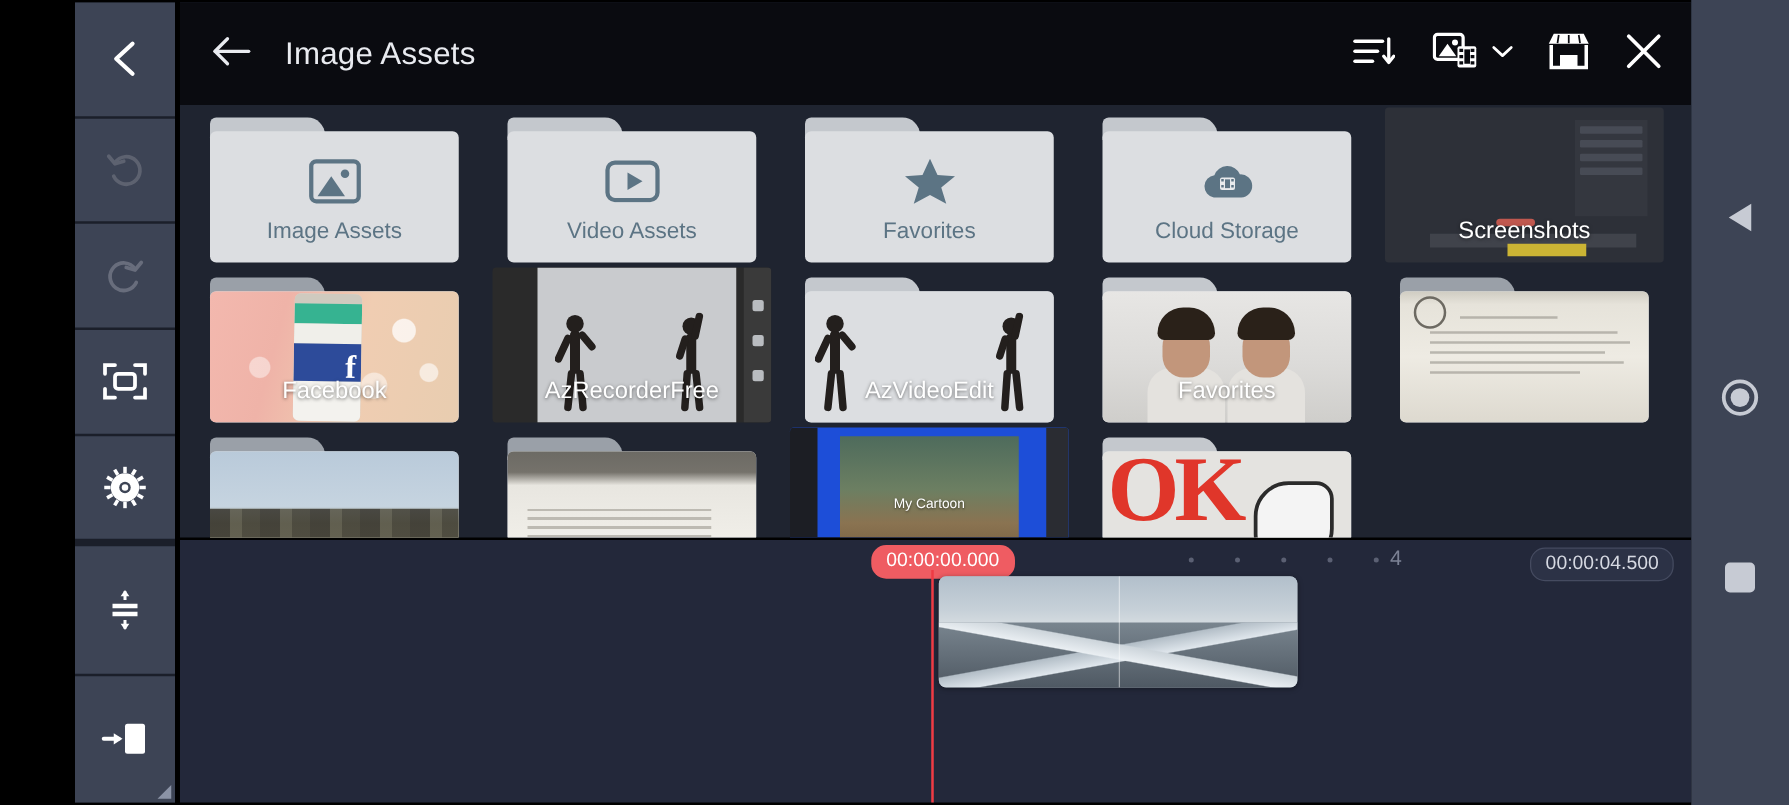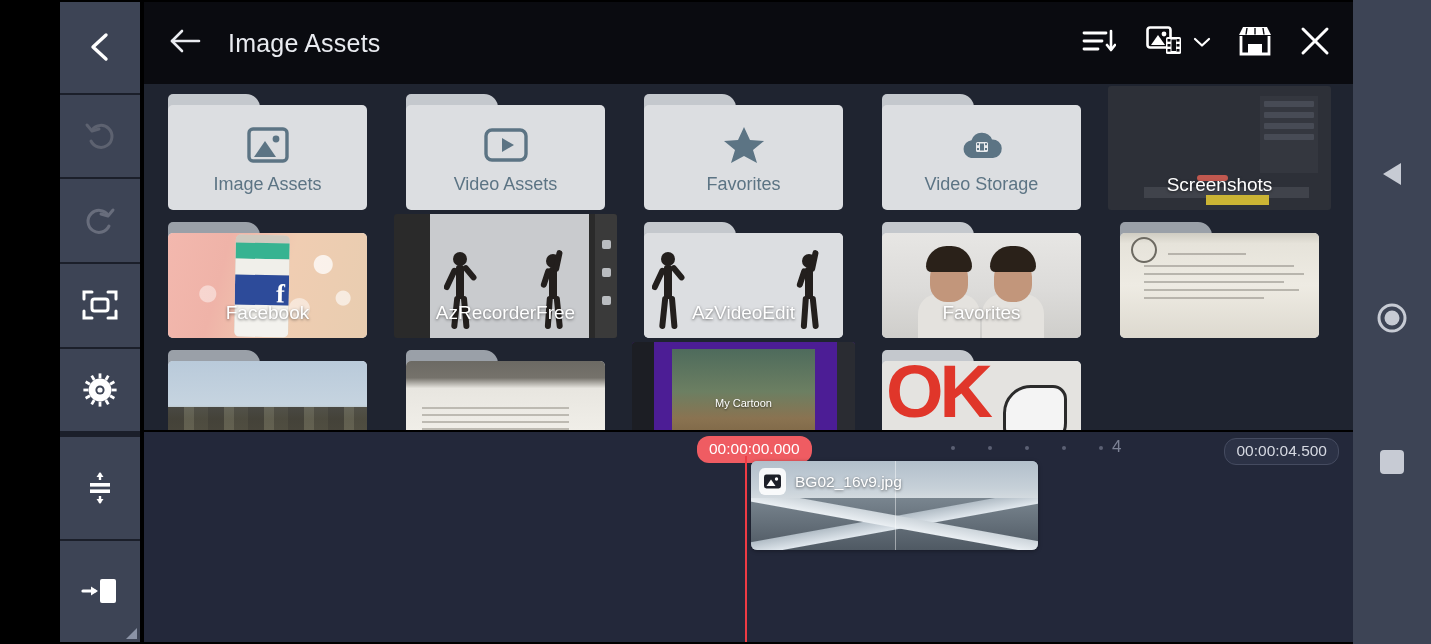--- a/index.html
+++ b/index.html
@@ -276,37 +276,37 @@
   .th-truck .row {
     position:absolute; left:0; right:0; top:44%; height:22%;
     background: repeating-linear-gradient(90deg,#3c3a33 0 16px,#5c5a4c 16px 26px,#46443a 26px 40px);
     opacity:.9;
   }
   .th-whatsapp {
     background: linear-gradient(180deg,#6c6a64 0%, #75726b 16%, #e8e6e0 26%, #f1efe9 70%, #d8d5cd 100%);
   }
   .wa-table { position:absolute; left:8%; top:44%; right:18%; height:26%;
     background: repeating-linear-gradient(180deg,#bdbab2 0 2px, transparent 2px 7px); }
-  .th-cartoon { background:#4c1d95; }
+  .th-cartoon { background:#1d4ed8; }
   .th-cartoon .scene {
     position:absolute; left:18%; top:6%; width:64%; bottom:4%;
     background: linear-gradient(180deg,#4e6b5c 0%, #6c7f62 38%, #8a7351 62%, #6d5637 100%);
   }
   .th-cartoon .ctext {
     position:absolute; left:0; right:0; top:44%;
     text-align:center; color:#fff; font-size:11px;
     text-shadow:0 1px 2px rgba(0,0,0,.6);
   }
   .th-cartoon .dark-l { position:absolute; left:0; top:0; bottom:0; width:10%; background:#1c1e24; }
   .th-cartoon .dark-r { position:absolute; right:0; top:0; bottom:0; width:8%; background:#2a2c32; }
   .th-okfolder { background:#e4e3e0; }
   .ok-text {
     position:absolute; left:4px; top:-6px;
     font-size:74px; font-weight:bold; color:#e0362a;
-    font-family:Liberation Sans, sans-serif; line-height:1;
+    font-family:Liberation Serif, serif; line-height:1;
     letter-spacing:-4px;
   }
   .ok-hand {
     position:absolute; right:14px; top:24px;
     width:64px; height:64px; background:#f4f4f4;
     border:3px solid #2b2b2b; border-radius:28px 14px 26px 22px;
   }
 
   
   .timeline {
@@ -634,21 +634,21 @@
                 <rect x="17" y="14" width="12" height="10" rx="1.6" fill="#e8eaec"></rect>
                 <g fill="#5c7484">
                   <rect x="18" y="15.2" width="2" height="2"></rect>
                     <rect x="18" y="20" width="2" height="2"></rect>
                   <rect x="26" y="15.2" width="2" height="2"></rect>
                     <rect x="26" y="20" width="2" height="2"></rect>
                   <rect x="21" y="15.5" width="4" height="7"></rect>
                 </g>
               </svg>
             </div>
-            <span class="flabel">Video Storage</span>
+            <span class="flabel">Cloud Storage</span>
           </div>
         </div>
 
         <div class="folder photo">
           <span class="tab dark"></span>
           <div class="overhang th-screenshots">
             <div class="ss-side">
               <div class="ss-row"></div>
                 <div class="ss-row"></div>
                 <div class="ss-row"></div>
@@ -845,30 +845,20 @@
       <span class="time-badge">00:00:00.000</span>
       <span class="dur-badge">00:00:04.500</span>
     </div>
 
     <div class="playhead"></div>
 
     <div class="clip">
       <span class="mountain"></span>
       <span class="peaks"></span>
       <span class="divider"></span>
-      <span class="clip-head">
-        <span class="clip-badge">
-          <svg width="19" height="17" viewBox="0 0 19 17">
-            <rect x="1" y="1.5" width="17" height="14" rx="2.4" fill="#1d2029"></rect>
-            <circle cx="13.5" cy="6" r="1.7" fill="#ffffff"></circle>
-            <polygon points="3.5,13 8,6.5 12.5,13" fill="#ffffff"></polygon>
-          </svg>
-        </span>
-        <span class="clip-name">BG02_16v9.jpg</span>
-      </span>
     </div>
   </div>
 
   <div class="nav-rail">
     <span class="nav-btn nav-back">
       <span>
         <svg width="26" height="28" viewBox="0 0 26 28">
             <polygon points="22,3 22,25 4,14" fill="#c7cbd4"></polygon>
           </svg>
       </span>

